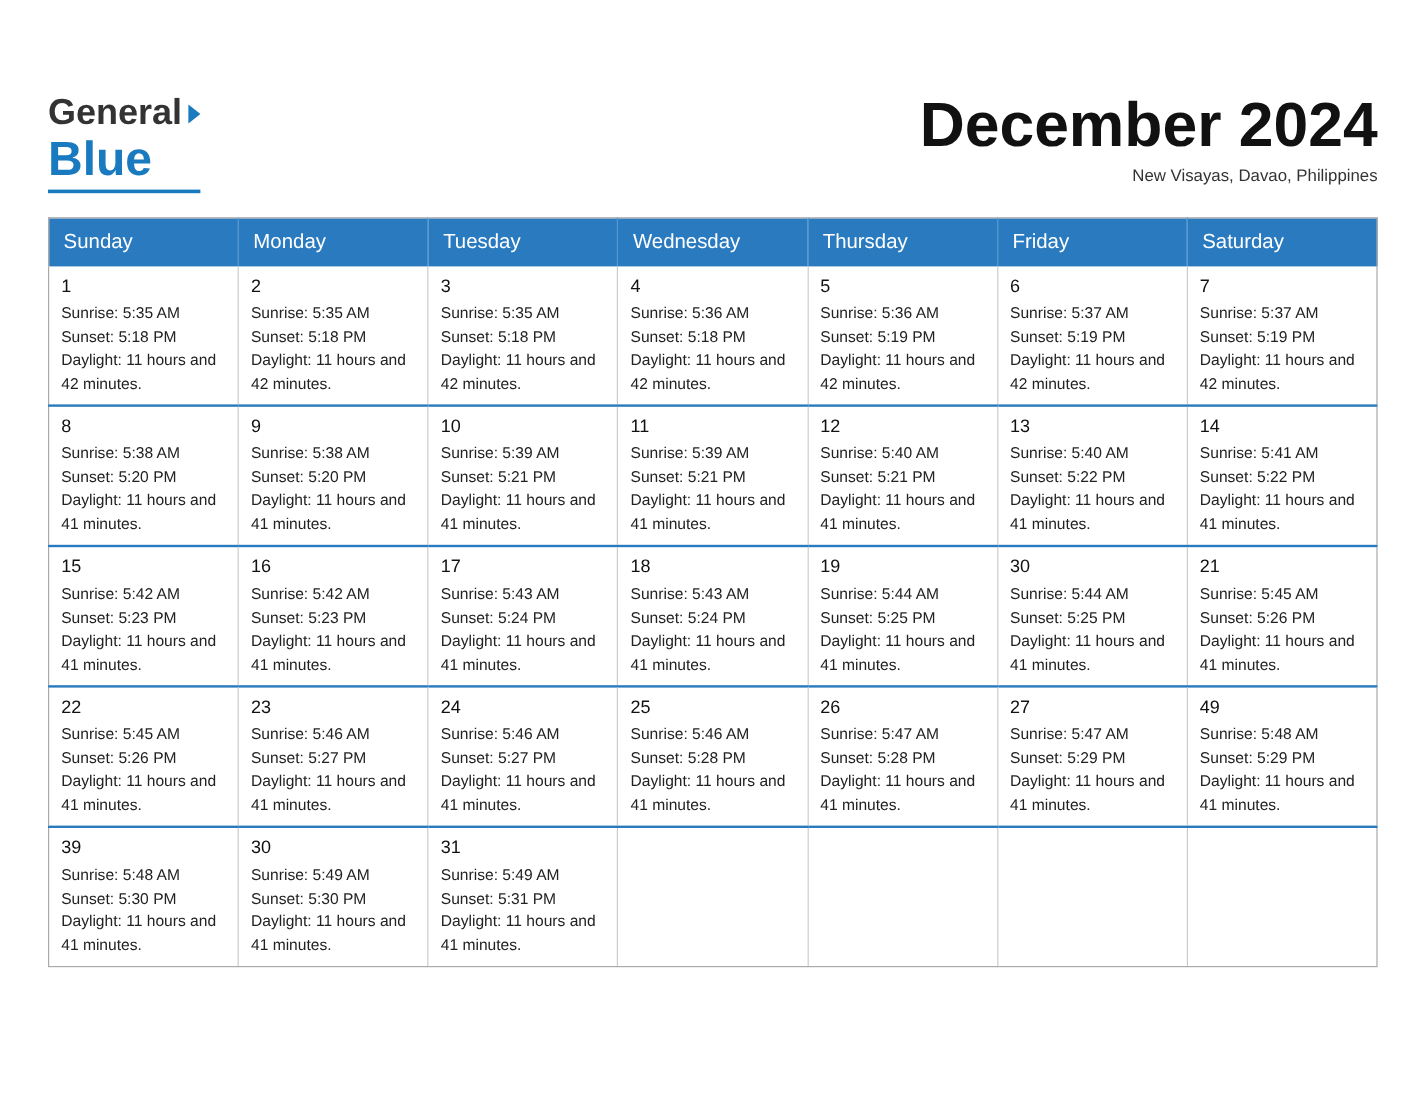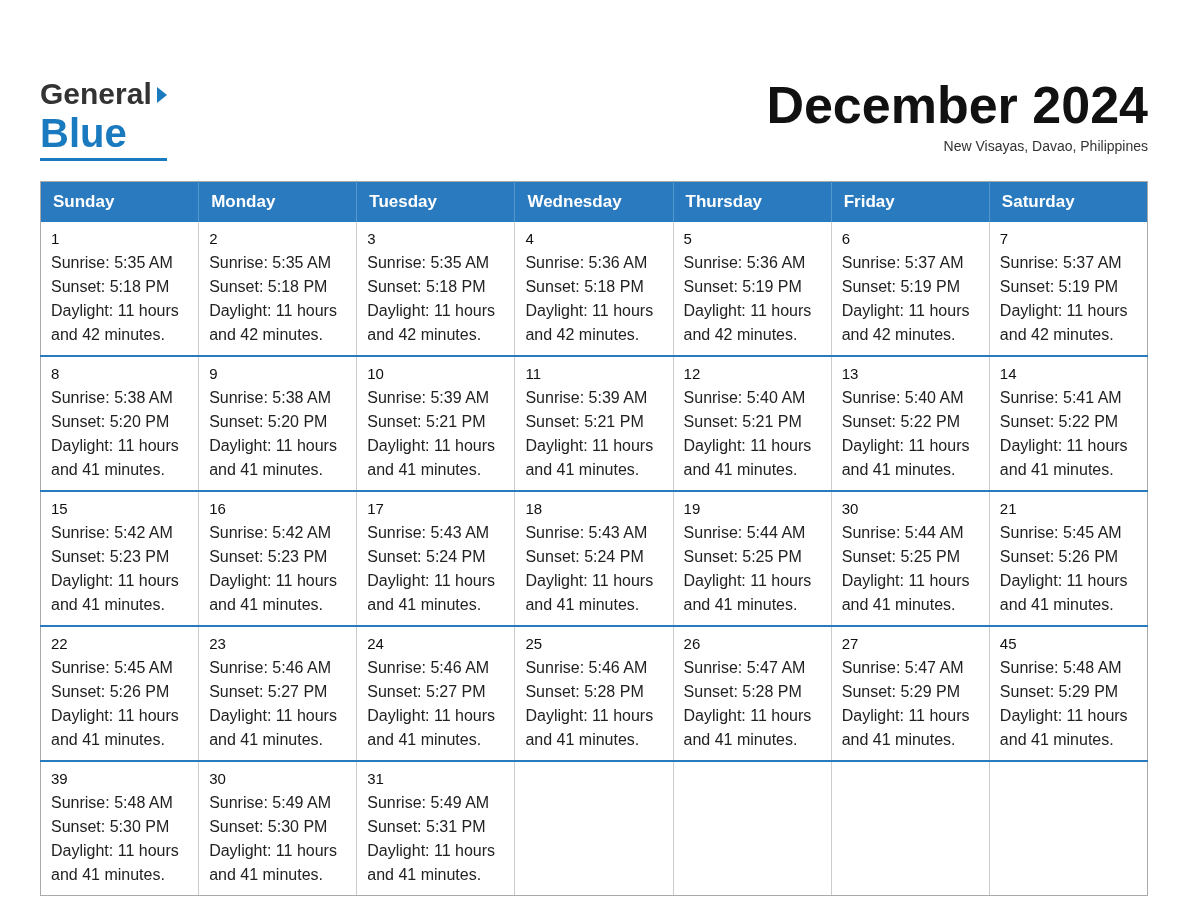--- a/index.html
+++ b/index.html
@@ -39,21 +39,21 @@
     }
     .calendar-table {
       width: 100%;
       border-collapse: collapse;
       border: 1px solid #aaa;
     }
     .calendar-table thead tr th {
       background: #2a7abf;
       color: #ffffff;
       font-size: 17px;
-      font-weight: bold;
+      font-weight: normal;
       padding: 10px 12px;
       text-align: left;
       border-right: 1px solid #5599cc;
     }
     .calendar-table thead tr th:last-child {
       border-right: none;
     }
     .calendar-table tbody tr td {
       vertical-align: top;
       padding: 8px 10px;
@@ -71,21 +71,21 @@
       border-bottom: 1px solid #aaa;
     }
     .day-number {
       font-size: 15px;
       font-weight: normal;
       color: #111;
       margin-bottom: 4px;
       display: block;
     }
     .day-info {
-      font-size: 16px;
+      font-size: 13px;
       color: #222;
       line-height: 1.5;
     }
     .empty-cell {
       background: #fff;
     }
   </style>
 </head>
 <body>
 
@@ -228,21 +228,21 @@
         </td>
         <td>
           <span class="day-number">26</span>
           <div class="day-info">Sunrise: 5:47 AM<br>Sunset: 5:28 PM<br>Daylight: 11 hours and 41 minutes.</div>
         </td>
         <td>
           <span class="day-number">27</span>
           <div class="day-info">Sunrise: 5:47 AM<br>Sunset: 5:29 PM<br>Daylight: 11 hours and 41 minutes.</div>
         </td>
         <td>
-          <span class="day-number">45</span>
+          <span class="day-number">49</span>
           <div class="day-info">Sunrise: 5:48 AM<br>Sunset: 5:29 PM<br>Daylight: 11 hours and 41 minutes.</div>
         </td>
       </tr>
       <tr>
         <td>
           <span class="day-number">39</span>
           <div class="day-info">Sunrise: 5:48 AM<br>Sunset: 5:30 PM<br>Daylight: 11 hours and 41 minutes.</div>
         </td>
         <td>
           <span class="day-number">30</span>

